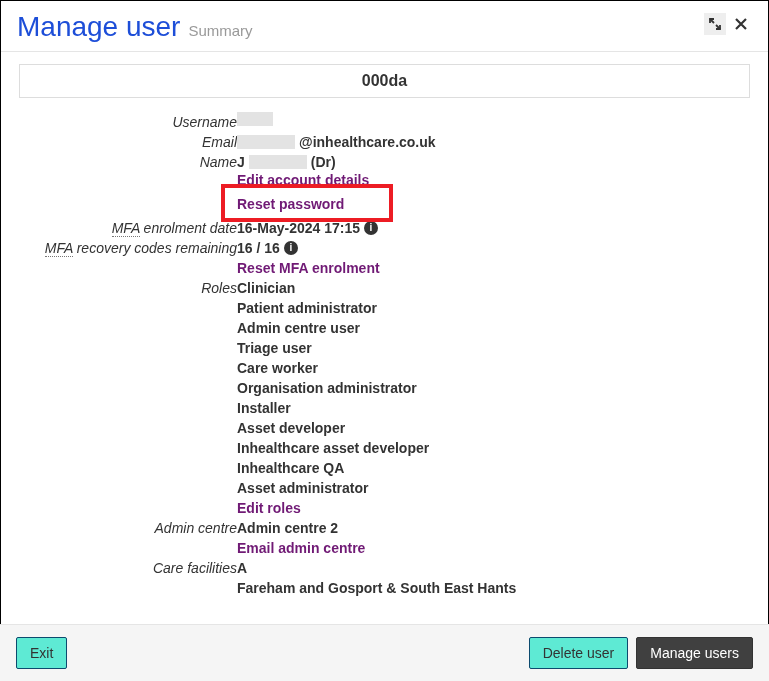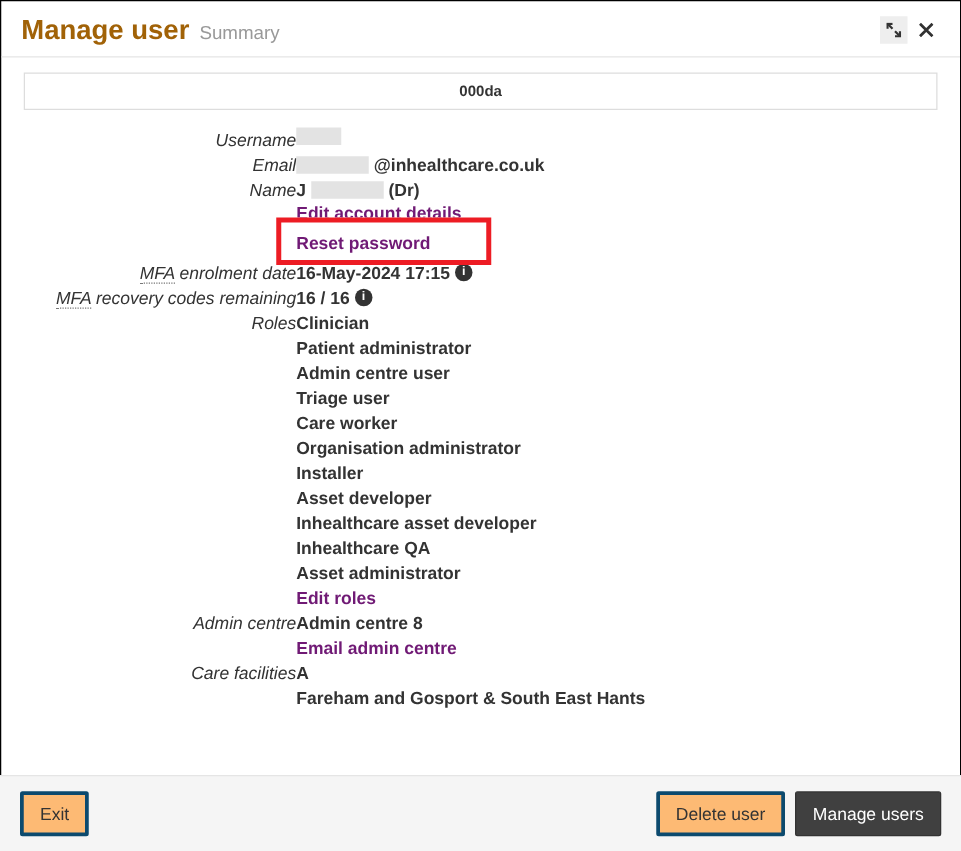--- a/index.html
+++ b/index.html
@@ -15,39 +15,39 @@
     border: 1px solid #000;
   }
   .header {
     padding: 10px 16px 8px 16px;
     border-bottom: 1px solid #e5e5e5;
     display: flex;
     align-items: flex-start;
     justify-content: space-between;
   }
   .header-left { display: flex; align-items: baseline; gap: 8px; }
-  .header-title { font-size: 22px; font-weight: 700; color: #a16207; }
+  .header-title { font-size: 28px; font-weight: 400; color: #1d4ed8; }
   .header-subtitle { font-size: 15px; color: #999; }
   .header-icons { display: flex; gap: 4px; margin-top:2px;}
   .icon-btn {
     width: 22px; height: 22px;
     display: flex; align-items: center; justify-content: center;
     cursor: pointer;
     font-size: 16px;
     font-weight: bold;
     color: #333;
   }
   .icon-btn.expand { background:#eee; }
   .content { padding: 12px 18px 0 18px; }
   .id-bar {
     border: 1px solid #ddd;
     text-align: center;
     padding: 7px 0;
     font-weight: bold;
-    font-size: 12px;
+    font-size: 16px;
     margin-bottom: 14px;
   }
   .row { display: flex; align-items: flex-start; line-height: 20px; }
   .label {
     width: 218px;
     text-align: right;
     padding-right: 0;
     font-style: italic;
     color: #333;
   }
@@ -79,22 +79,22 @@
     border-top: 1px solid #e5e5e5;
     background: #f5f5f5;
     padding: 12px 16px;
     display: flex;
     justify-content: space-between;
     align-items: center;
     width:769px;
   }
   .btn {
     padding: 7px 13px;
-    border: 3px solid #0c4a6e;
-    background: #fdba74;
+    border: 1px solid #0c4a6e;
+    background: #5eead4;
     font-size: 14px;
     cursor: pointer;
     border-radius: 2px;
     color:#333;
   }
   .btn-dark {
     background: #404040;
     color: #fff;
     border: 1px solid #333;
   }
@@ -172,20 +172,24 @@
   </div>
 
   <div class="row">
     <div class="label"><span class="dotted">MFA</span><span> recovery codes remaining</span></div>
     <div class="value">
         <span>16 / 16</span> 
         <span class="info-icon">i</span>
       </div>
   </div>
 
+  <div class="row">
+    <div class="label"></div>
+    <div class="link">Reset MFA enrolment</div>
+  </div>
 
   <div class="row">
     <div class="label">Roles</div>
     <div class="roles-list">
       <span class="value-plain">Clinician</span>
       <span class="value-plain">Patient administrator</span>
       <span class="value-plain">Admin centre user</span>
       <span class="value-plain">Triage user</span>
       <span class="value-plain">Care worker</span>
       <span class="value-plain">Organisation administrator</span>
@@ -194,21 +198,21 @@
       <span class="value-plain">Inhealthcare asset developer</span>
       <span class="value-plain">Inhealthcare QA</span>
       <span class="value-plain">Asset administrator</span>
       <span class="link" style="display:block">Edit roles</span>
     </div>
   </div>
 
   <div class="row">
     <div class="label">Admin centre</div>
     <div>
-      <span class="value-plain">Admin centre 8</span><br>
+      <span class="value-plain">Admin centre 2</span><br>
       <span class="link">Email admin centre</span>
     </div>
   </div>
 
   <div class="row">
     <div class="label">Care facilities</div>
     <div>
       <span class="value-plain" style="display:block">A</span>
       <span class="value-plain" style="display:block">Fareham and Gosport &amp; South East Hants</span>
     </div>

